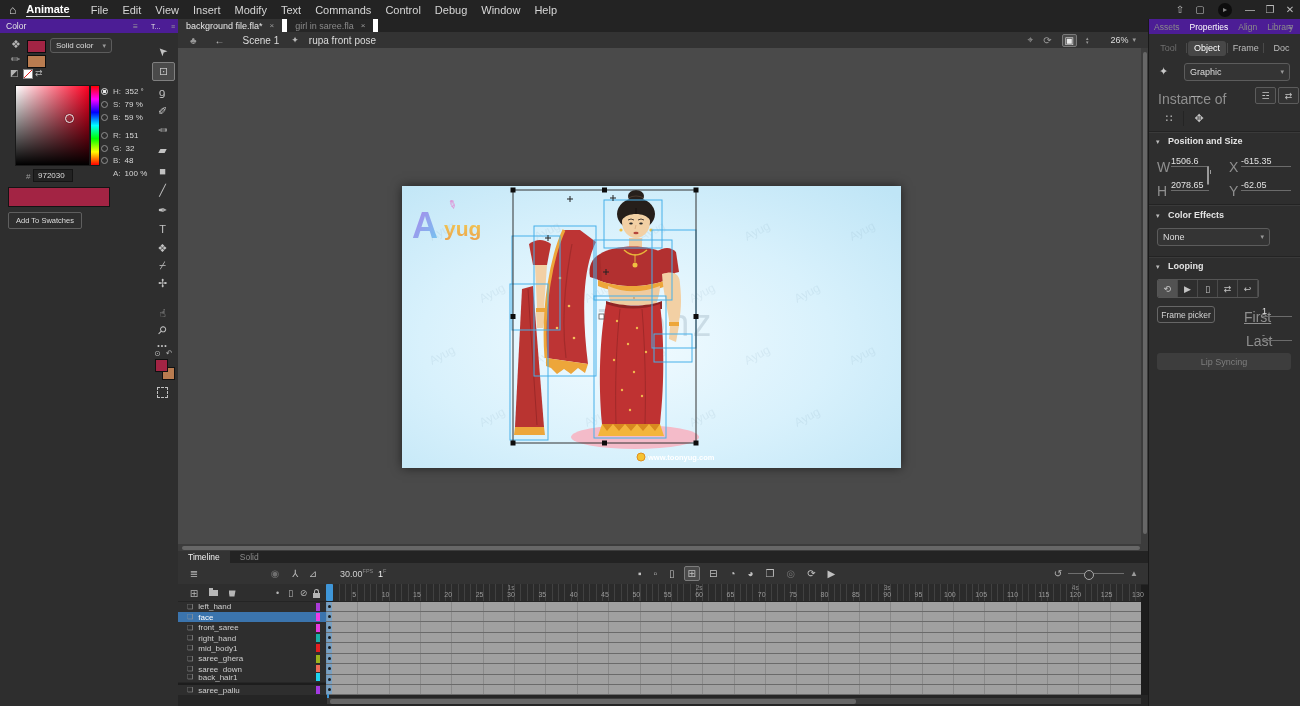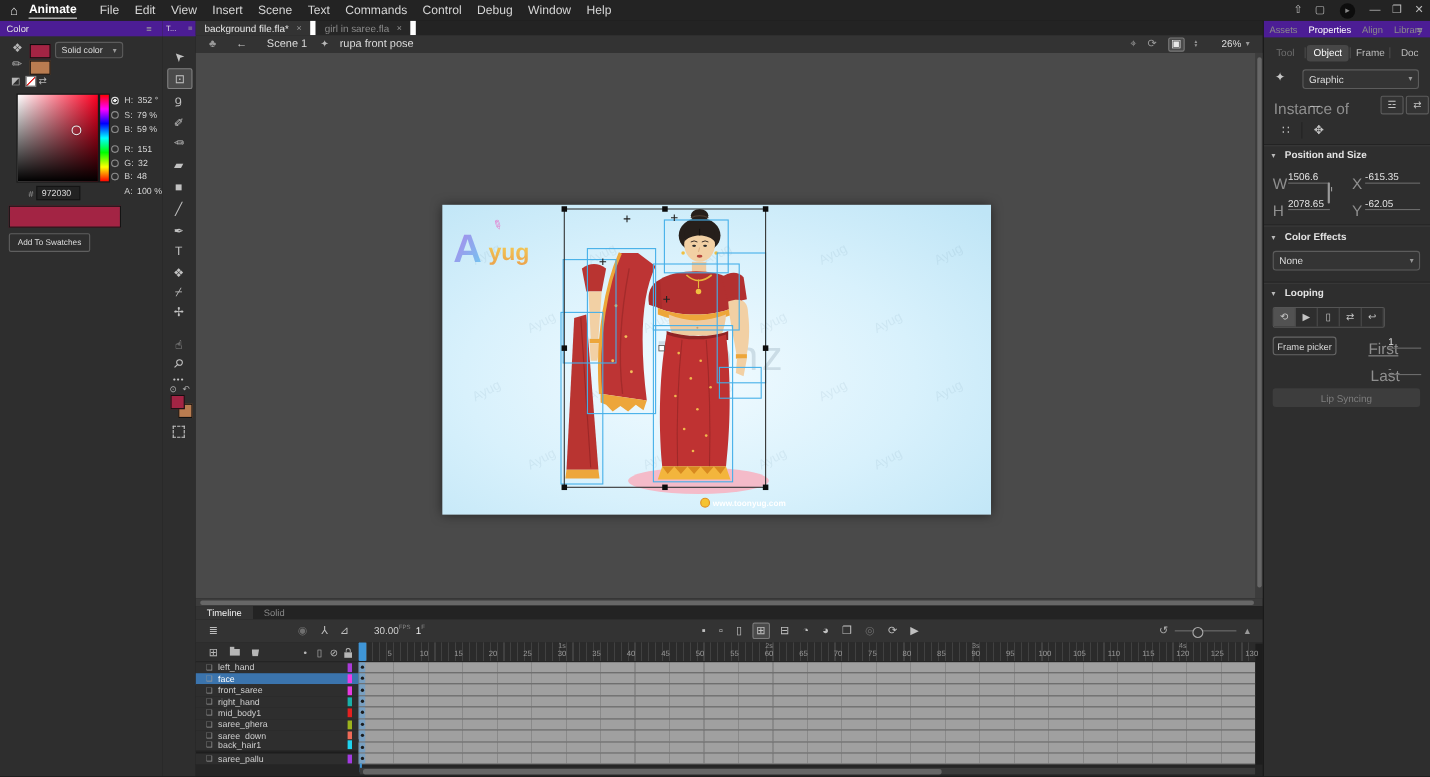--- a/index.html
+++ b/index.html
@@ -112,21 +112,21 @@
 <div id="root">
 
   <div id="menubar" class="abs">
     <span class="home">⌂</span>
     <span class="app">Animate</span>
     <nav id="menus" style="display:flex;">
         <span class="menu-item">File</span>
         <span class="menu-item">Edit</span>
         <span class="menu-item">View</span>
         <span class="menu-item">Insert</span>
-        <span class="menu-item">Scene</span>
+        <span class="menu-item">Modify</span>
         <span class="menu-item">Text</span>
         <span class="menu-item">Commands</span>
         <span class="menu-item">Control</span>
         <span class="menu-item">Debug</span>
         <span class="menu-item">Window</span>
         <span class="menu-item">Help</span>
       </nav>
     <div id="win-icons">
         <span>⇧</span>
         <span>▢</span>
@@ -695,21 +695,21 @@
     <span class="abs plabel" style="left:8px;top:164px;">H</span>
     <div class="abs ufield" style="left:22px;top:161px;width:38px;">
       <span>2078.65</span></div>
     <span class="abs plabel" style="left:80px;top:164px;">Y</span>
     <div class="abs ufield" style="left:92px;top:161px;width:50px;">
       <span>-62.05</span></div>
 
     <div class="hdiv abs" style="left:0;top:185px;width:152px;"></div>
     <span class="abs" style="left:7px;top:193px;font-size:7px;color:#bbb;">▾</span>
     <span class="abs sect-title" style="left:19px;top:191px;">Color Effects</span>
-    <div class="abs dd" style="left:8px;top:209px;width:134px;height:18px;font-size:9px;">
+    <div class="abs dd" style="left:8px;top:209px;width:113px;height:18px;font-size:9px;">
       <span>None</span>
       <span class="chev">▾</span>
     </div>
     <div class="hdiv abs" style="left:0;top:237px;width:152px;"></div>
 
     <span class="abs" style="left:7px;top:244px;font-size:7px;color:#bbb;">▾</span>
     <span class="abs sect-title" style="left:19px;top:242px;">Looping</span>
     <div class="abs" id="loop-btns" style="left:8px;top:260px;height:17px;display:flex;border:1px solid #555;border-radius:2px;overflow:hidden;">
         <span class="loopbtn sel">⟲</span>
         <span class="loopbtn">▶</span>

